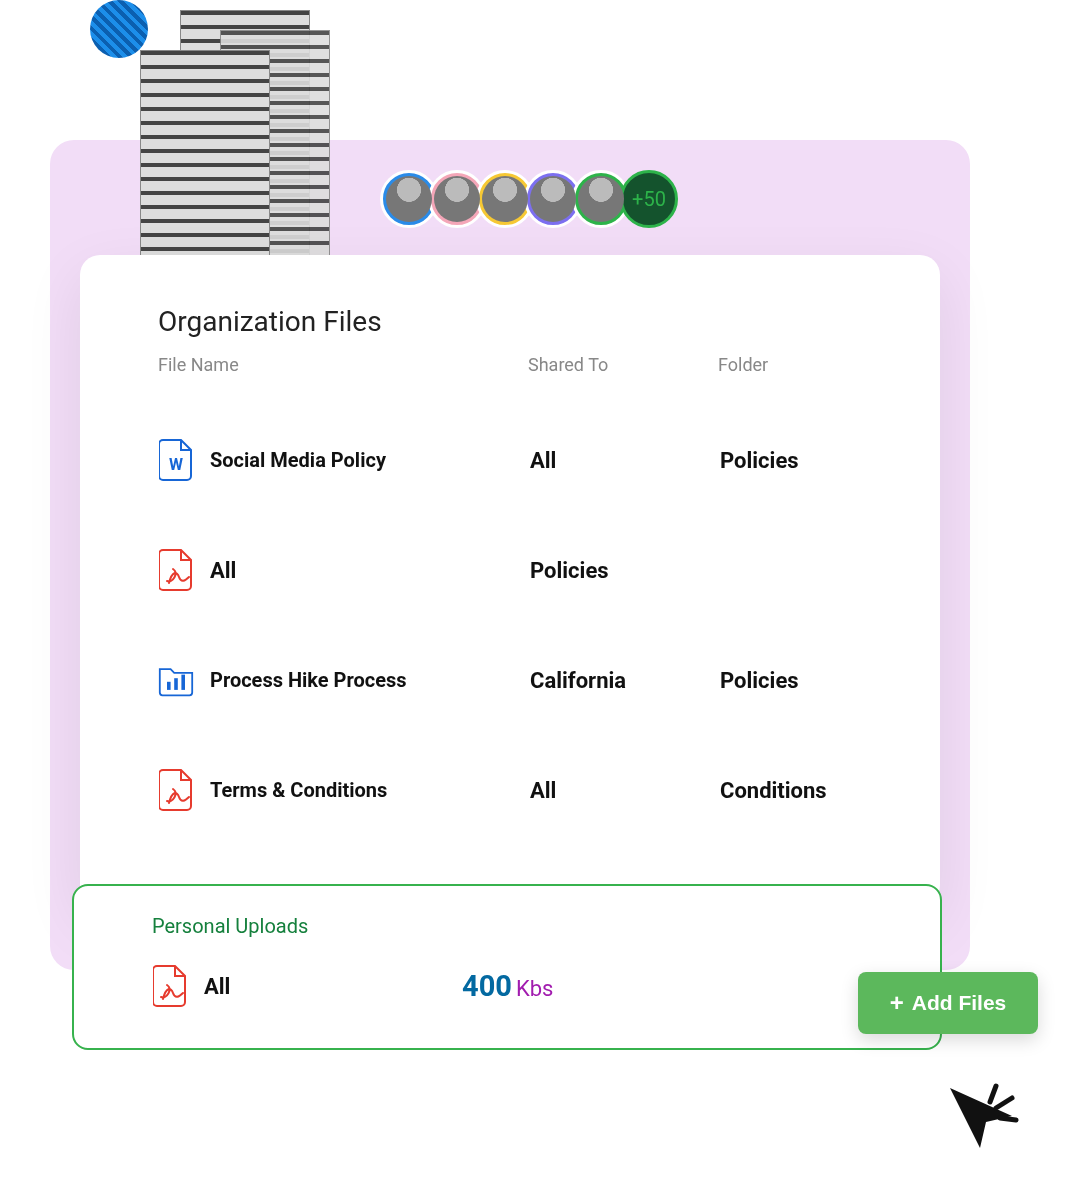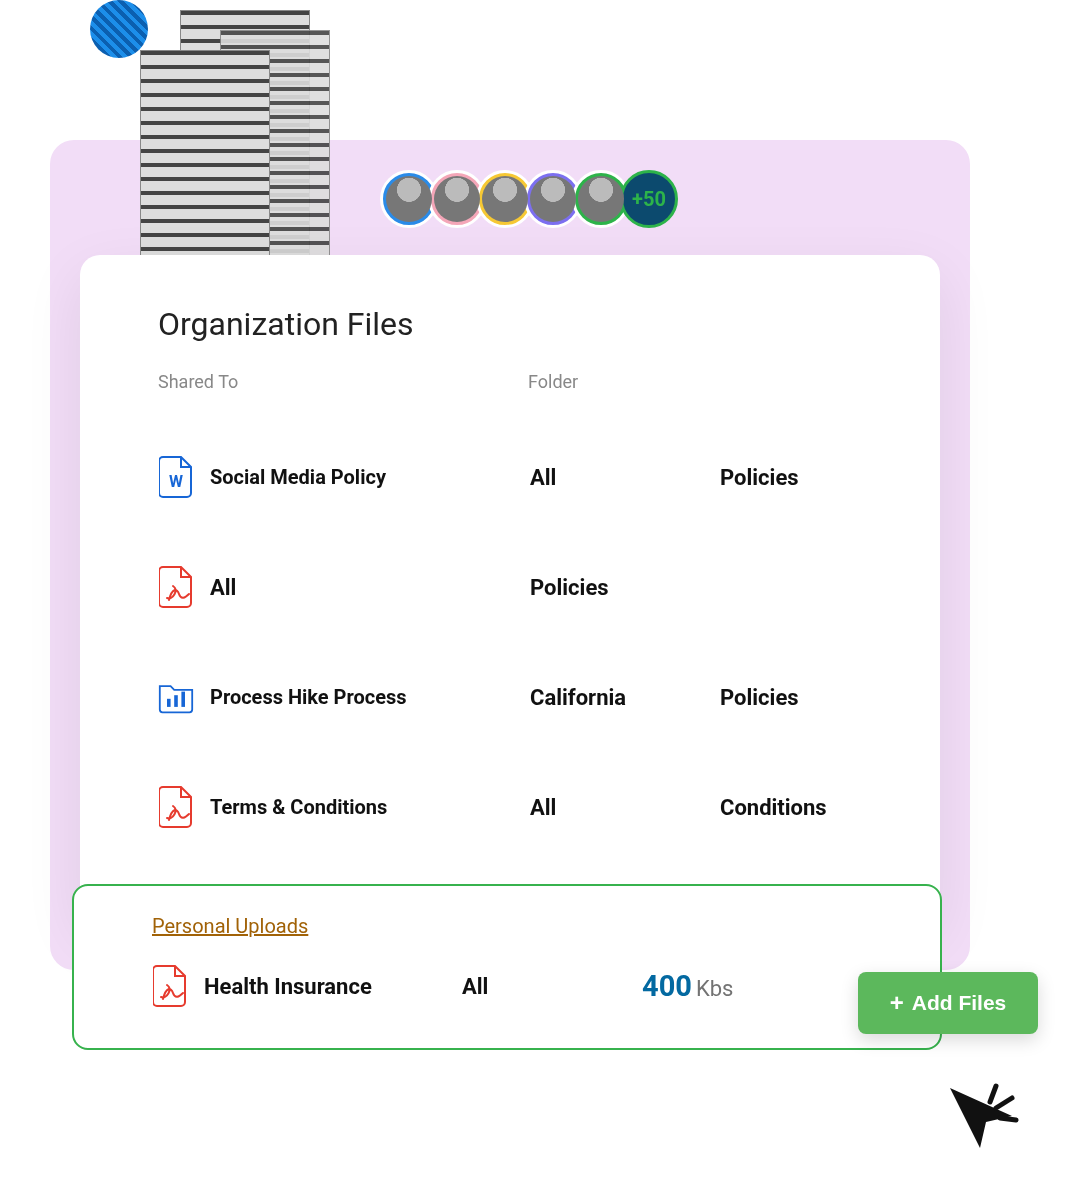--- a/index.html
+++ b/index.html
@@ -94,45 +94,45 @@
     width: 46px; height: 46px; border-radius: 50%;
     background: radial-gradient(circle at 50% 30%, #bbb 0 30%, #777 31% 100%);
     filter: grayscale(1);
   }
   .av1 { background:#2a8be8; }
   .av2 { background:#f4a6b8; }
   .av3 { background:#f6c834; }
   .av4 { background:#7c6ff0; }
   .av5 { background:#2db34a; }
   .avatar-count {
-    background: #0c4a6e;
+    background: #14532d;
     border: 3px solid #2db34a;
     color: #2db34a;
-    font-weight: 700;
+    font-weight: 400;
     font-size: 20px;
     display:flex;align-items:center;justify-content:center;
   }
 
   
   .files-card {
     position: absolute;
     left: 80px;
     top: 255px;
     width: 860px;
     background: #fff;
     border-radius: 20px;
     box-shadow: 0 20px 60px rgba(0,0,0,0.08);
     padding: 50px 60px 60px 78px;
     z-index: 6;
   }
   .card-title {
-    font-size: 32px;
+    font-size: 28px;
     font-weight: 400;
     color: #222;
-    margin-bottom: 28px;
+    margin-bottom: 16px;
   }
   .table-header {
     display: grid;
     grid-template-columns: 370px 190px 1fr;
     color: #888;
     font-size: 18px;
     font-weight: 400;
     margin-bottom: 30px;
   }
   .file-row {
@@ -166,41 +166,40 @@
     top: 884px;
     width: 870px;
     background: #fff;
     border: 2px solid #37b24d;
     border-radius: 16px;
     padding: 28px 60px 40px 78px;
     z-index: 7;
   }
   .personal-title {
     font-size: 20px;
-    color: #a16207;
+    color: #15803d;
     margin-bottom: 26px;
-    text-decoration: underline;
   }
   .personal-row {
     display: grid;
     grid-template-columns: 52px 258px 180px 1fr;
     align-items: center;
   }
   .personal-name {
     font-size: 22px;
     font-weight: 700;
     color: #111;
   }
   .personal-shared {
     font-size: 22px;
     font-weight: 700;
     color: #111;
   }
   .personal-size .num { font-size: 29px; font-weight: 700; color:#0369a1; }
-  .personal-size .unit { font-size: 22px; font-weight: 400; color:#737373; margin-left:4px;}
+  .personal-size .unit { font-size: 22px; font-weight: 400; color:#a21caf; margin-left:4px;}
 
   
   .add-files-btn {
     position: absolute;
     left: 858px;
     top: 972px;
     width: 180px;
     height: 62px;
     background: #5cb85c;
     border-radius: 8px;
@@ -255,20 +254,21 @@
   <div class="avatar av5">
       <div class="avatar-inner"></div>
     </div>
   <div class="avatar avatar-count">+50</div>
 </div>
 
 <div class="files-card">
   <div class="card-title">Organization Files</div>
 
   <div class="table-header">
+    <div>File Name</div>
     <div>Shared To</div>
     <div>Folder</div>
   </div>
 
   <div class="file-row">
     <div class="file-icon">
       <svg width="34" height="42" viewBox="0 0 34 42">
         <path d="M4 1h18l10 10v26a4 4 0 0 1-4 4H4a4 4 0 0 1-4-4V5a4 4 0 0 1 4-4z" fill="none" stroke="#1766d6" stroke-width="2"></path>
         <path d="M22 1v10h10" fill="none" stroke="#1766d6" stroke-width="2"></path>
         <text x="10" y="31" font-size="16" font-weight="700" fill="#1766d6">W</text>
@@ -322,21 +322,20 @@
 <div class="personal-card">
   <div class="personal-title">Personal Uploads</div>
   <div class="personal-row">
     <div class="file-icon">
       <svg width="34" height="42" viewBox="0 0 34 42">
         <path d="M4 1h18l10 10v26a4 4 0 0 1-4 4H4a4 4 0 0 1-4-4V5a4 4 0 0 1 4-4z" fill="none" stroke="#e63b2e" stroke-width="2"></path>
         <path d="M22 1v10h10" fill="none" stroke="#e63b2e" stroke-width="2"></path>
         <path d="M10 34c3-12 8-12 10-6s6 4 10 0M8 32c6 2 12-8 6-12" fill="none" stroke="#e63b2e" stroke-width="2" stroke-linecap="round"></path>
       </svg>
     </div>
-    <div class="personal-name">Health Insurance</div>
     <div class="personal-shared">All</div>
     <div class="personal-size">
       <span class="num">400</span><span class="unit">Kbs</span>
     </div>
   </div>
 </div>
 
 <button class="add-files-btn">
   <span class="plus">+</span>
   <span>Add Files</span>

